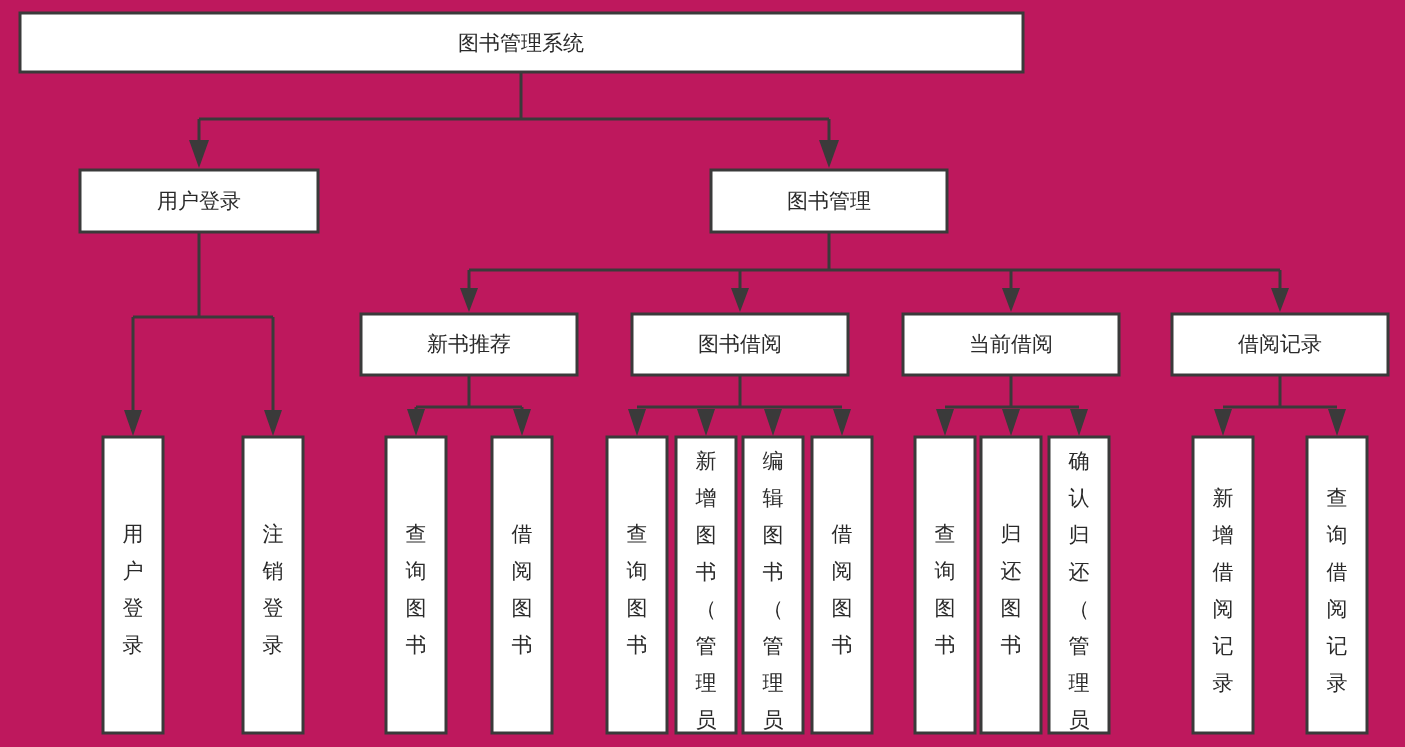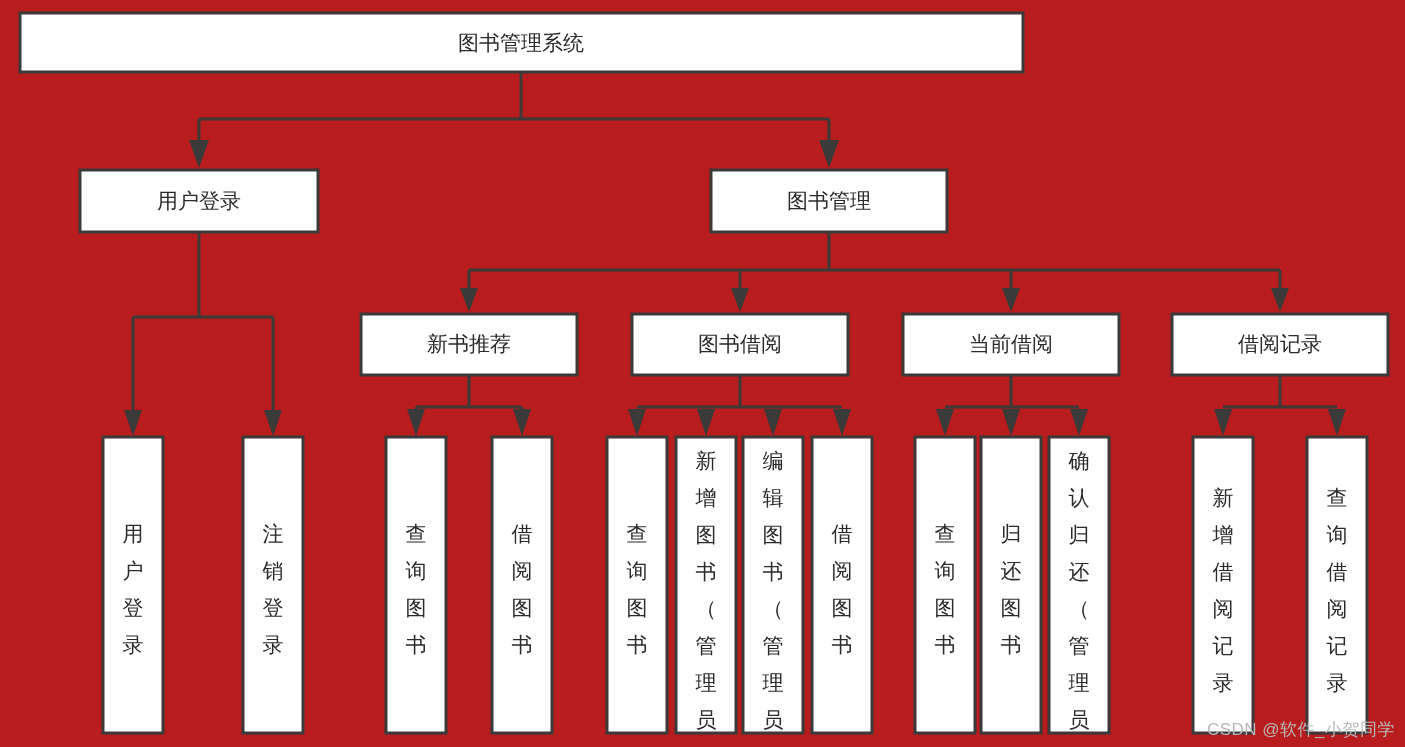--- a/index.html
+++ b/index.html
@@ -7,21 +7,21 @@
     padding: 0;
     background: #ffffff;
   }
   body {
     font-family: "Liberation Sans", "DejaVu Sans", sans-serif;
   }
   #diagram-root {
     position: relative;
     width: 1405px;
     height: 747px;
-    background: #b91c1c;
+    background: #be185d;
     overflow: hidden;
   }
   svg.flow {
     position: absolute;
     left: 0;
     top: 0;
     width: 1405px;
     height: 747px;
     display: block;
   }
@@ -220,14 +220,13 @@
       <text class="node-label-v" x="1223" y="505"><tspan x="1223" y="505">新</tspan><tspan x="1223" y="542">增</tspan><tspan x="1223" y="579">借</tspan><tspan x="1223" y="616">阅</tspan><tspan x="1223" y="653">记</tspan><tspan x="1223" y="690">录</tspan></text>
     </g>
 
     <g>
       <rect class="node-rect" x="1307" y="437" width="60" height="296"></rect>
       <text class="node-label-v" x="1337" y="505"><tspan x="1337" y="505">查</tspan><tspan x="1337" y="542">询</tspan><tspan x="1337" y="579">借</tspan><tspan x="1337" y="616">阅</tspan><tspan x="1337" y="653">记</tspan><tspan x="1337" y="690">录</tspan></text>
     </g>
 
   </svg>
 
-  <div class="watermark">CSDN @软件_小贺同学</div>
 </div>
 
 </body></html>

